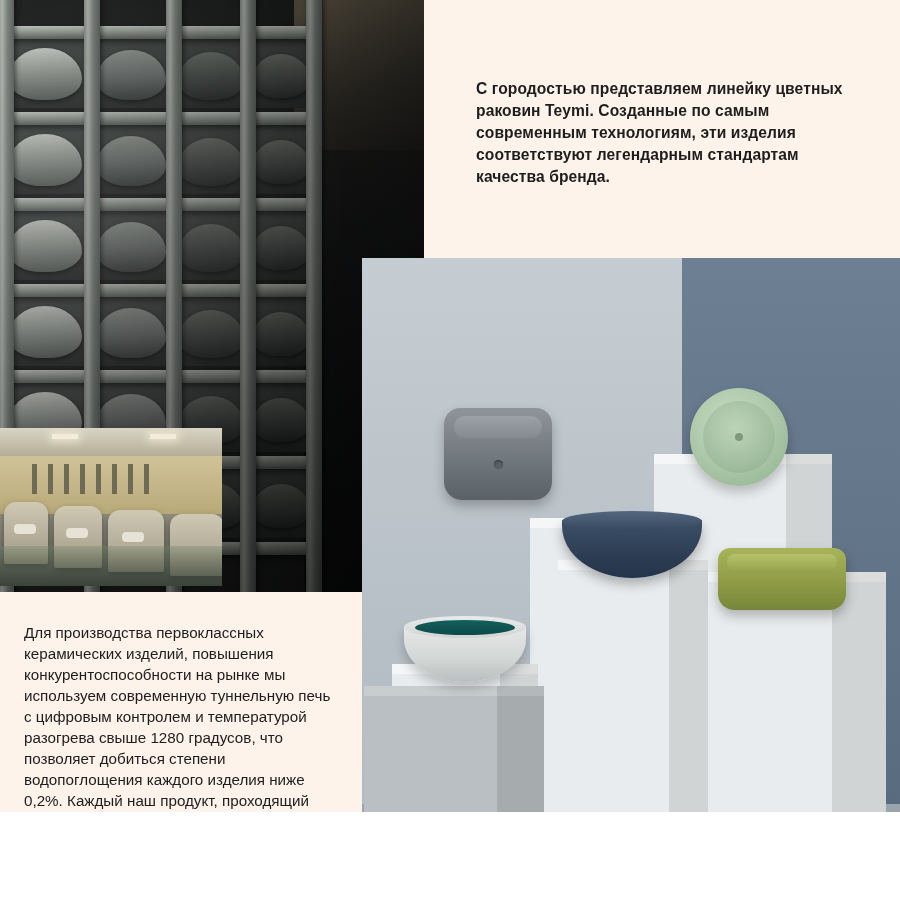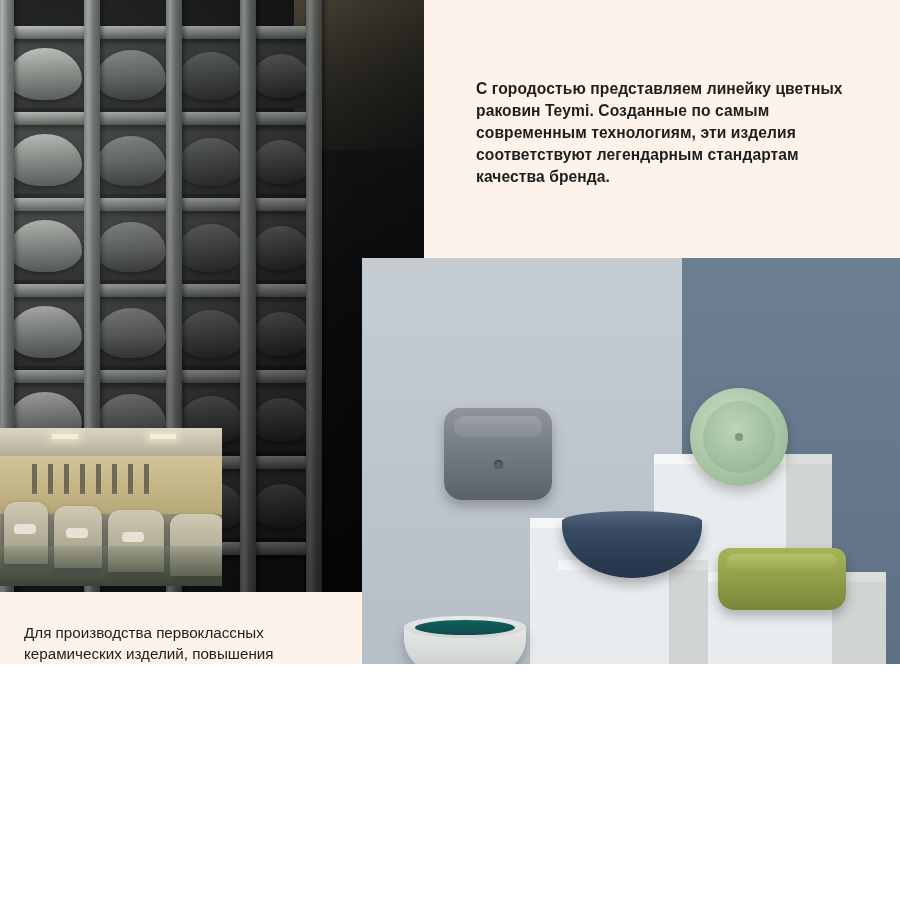--- a/index.html
+++ b/index.html
@@ -6,21 +6,21 @@
     margin: 0;
     padding: 0;
     background: #ffffff;
   }
   body {
     font-family: "Liberation Sans", sans-serif;
   }
   #page {
     position: relative;
     width: 900px;
-    height: 664px;
+    height: 812px;
     overflow: hidden;
     background: #f9a8d4;
   }
 
   
   .bg-cream {
     position: absolute;
     left: 0; top: 0;
     width: 900px; height: 900px;
     background: #fdf3ea;

